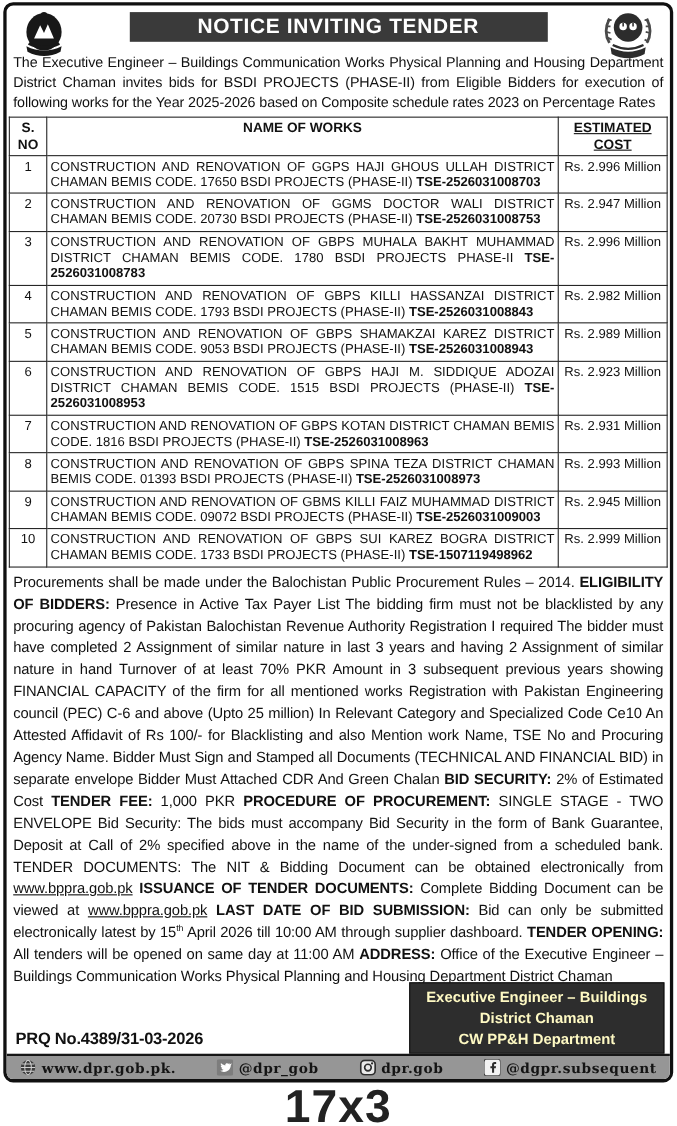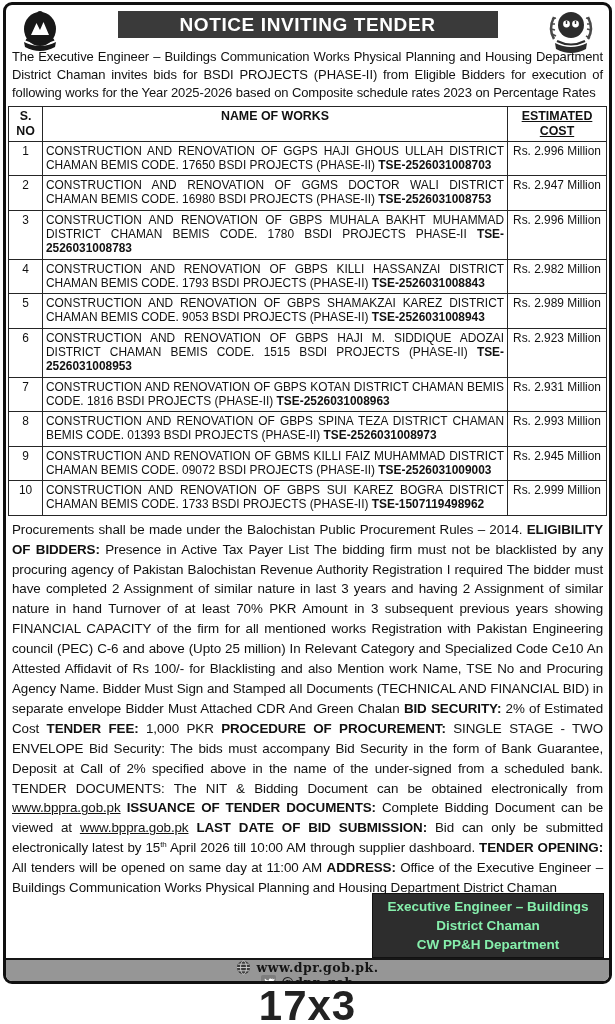--- a/index.html
+++ b/index.html
@@ -47,33 +47,33 @@
   .terms {
     padding:4px 6px 0 6px; font-size:13.4px; line-height:1.485;
     text-align:justify; letter-spacing:-0.1px;
   }
   .terms .b { font-weight:bold; }
   .terms .u { text-decoration:underline;margin-top:39px; }
   .terms sup { font-size:8px; }
   
   .sig-box {
     position:absolute; right:5px; bottom:23px; width:232px; min-height:61px;
-    background:#2d2d2d; color:#86efac; text-align:center; font-weight:bold;
+    background:#2d2d2d; color:#fef9c3; text-align:center; font-weight:bold;
     font-size:13.5px; line-height:1.42; padding:3px 6px; border:1px solid #111;
   }
   .prq {
     position:absolute; left:8px; bottom:28px; font-weight:bold; font-size:15px;
     letter-spacing:-0.2px;
   }
   .social-bar {
     position:absolute; left:0; right:0; bottom:0; height:23px;
     background:#969696; border-top:2.5px solid #161616;
     display:flex; align-items:center; justify-content:space-between;
     padding:0 12px; font-family:"DejaVu Serif", serif;
-    font-weight:bold; font-size:12.5px; color:#141414; letter-spacing:.5px;flex-direction:column;
+    font-weight:bold; font-size:12.5px; color:#141414; letter-spacing:.5px;
   }
   .social-item { display:flex; align-items:center; gap:5px; white-space:nowrap; }
   .size-label {
     position:absolute; left:0; right:0; top:982px; text-align:center;
     font-size:42px; font-weight:bold; color:#222; letter-spacing:1px;
   }
   svg { display:block; }
 </style>
 </head>
 <body>
@@ -124,21 +124,21 @@
       </thead>
       <tbody>
       <tr>
         <td class="sno">1</td>
         <td class="name"><span>CONSTRUCTION AND RENOVATION OF GGPS HAJI GHOUS ULLAH DISTRICT CHAMAN BEMIS CODE. 17650 BSDI PROJECTS (PHASE-II) </span><span class="tse">TSE-2526031008703</span></td>
         <td class="cost">Rs. 2.996 Million</td>
       </tr>
 
       <tr>
         <td class="sno">2</td>
-        <td class="name"><span>CONSTRUCTION AND RENOVATION OF GGMS DOCTOR WALI DISTRICT CHAMAN BEMIS CODE. 16980 BSDI PROJECTS (PHASE-II) </span><span class="tse">TSE-2526031008753</span></td>
+        <td class="name"><span>CONSTRUCTION AND RENOVATION OF GGMS DOCTOR WALI DISTRICT CHAMAN BEMIS CODE. 20730 BSDI PROJECTS (PHASE-II) </span><span class="tse">TSE-2526031008753</span></td>
         <td class="cost">Rs. 2.947 Million</td>
       </tr>
 
       <tr>
         <td class="sno">3</td>
         <td class="name"><span>CONSTRUCTION AND RENOVATION OF GBPS MUHALA BAKHT MUHAMMAD DISTRICT CHAMAN BEMIS CODE. 1780 BSDI PROJECTS PHASE-II </span><span class="tse">TSE-2526031008783</span></td>
         <td class="cost">Rs. 2.996 Million</td>
       </tr>
 
       <tr>
@@ -187,20 +187,21 @@
     </table>
 
     <p class="terms"><span>Procurements shall be made under the Balochistan Public Procurement Rules – 2014. </span><span class="b">ELIGIBILITY OF BIDDERS:</span><span> Presence in Active Tax Payer List  The bidding firm must not be blacklisted by any procuring agency of Pakistan Balochistan Revenue Authority Registration I required  The bidder must have completed 2 Assignment of similar nature in last 3 years and having 2 Assignment of similar nature in hand  Turnover of at least 70% PKR Amount in 3 subsequent previous years showing FINANCIAL CAPACITY of the firm for all mentioned works  Registration with Pakistan Engineering council (PEC) C-6 and above (Upto 25 million) In Relevant Category and Specialized Code Ce10  An Attested Affidavit of Rs 100/- for Blacklisting and also Mention work Name, TSE No and Procuring Agency Name.  Bidder Must Sign and Stamped all Documents (TECHNICAL AND FINANCIAL BID) in separate envelope Bidder Must Attached CDR And Green Chalan </span><span class="b">BID SECURITY:</span><span> 2% of Estimated Cost </span><span class="b">TENDER FEE:</span><span> 1,000 PKR </span><span class="b">PROCEDURE OF PROCUREMENT:</span><span> SINGLE STAGE - TWO ENVELOPE Bid Security: The bids must accompany Bid Security in the form of Bank Guarantee, Deposit at Call of 2% specified above in the name of the under-signed from a scheduled bank. TENDER DOCUMENTS: The NIT &amp; Bidding Document can be obtained electronically from </span><span class="u">www.bppra.gob.pk</span><span> </span><span class="b">ISSUANCE OF TENDER DOCUMENTS:</span><span> Complete Bidding Document can be viewed at </span><span class="u">www.bppra.gob.pk</span><span> </span><span class="b">LAST DATE OF BID SUBMISSION:</span><span> Bid can only be submitted electronically latest by 15</span><sup>th</sup><span> April 2026 till 10:00 AM through supplier dashboard. </span><span class="b">TENDER OPENING:</span><span> All tenders will be opened on same day at 11:00 AM </span><span class="b">ADDRESS:</span><span> Office of the Executive Engineer – Buildings Communication Works Physical Planning and Housing Department District Chaman</span></p>
 
     <div class="sig-box">
       <div>Executive Engineer – Buildings</div>
       <div>District Chaman</div>
       <div>CW PP&amp;H  Department</div>
     </div>
 
+    <div class="prq">PRQ No.4389/31-03-2026</div>
 
     <div class="social-bar">
       <span class="social-item">
         <span>
           <svg width="15" height="15" viewBox="0 0 16 16">
             <circle cx="8" cy="8" r="7" fill="#3c3c3c"></circle>
             <ellipse cx="8" cy="8" rx="3.2" ry="7" fill="none" stroke="#cfcfcf" stroke-width="1"></ellipse>
             <path d="M1 8 h14 M2.2 4.5 h11.6 M2.2 11.5 h11.6" stroke="#cfcfcf" stroke-width="1" fill="none"></path>
           </svg>
         </span>

